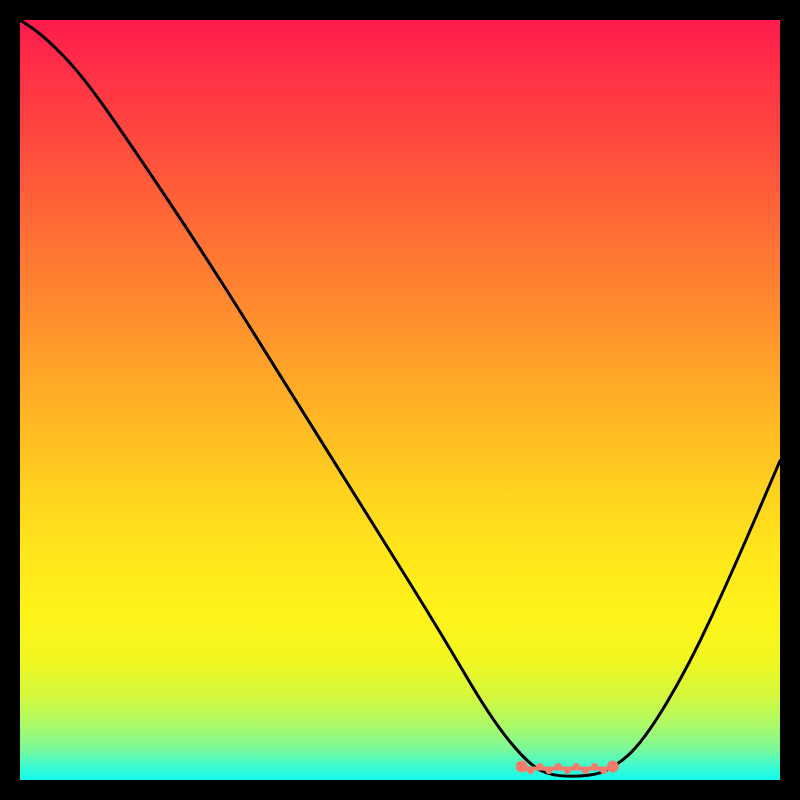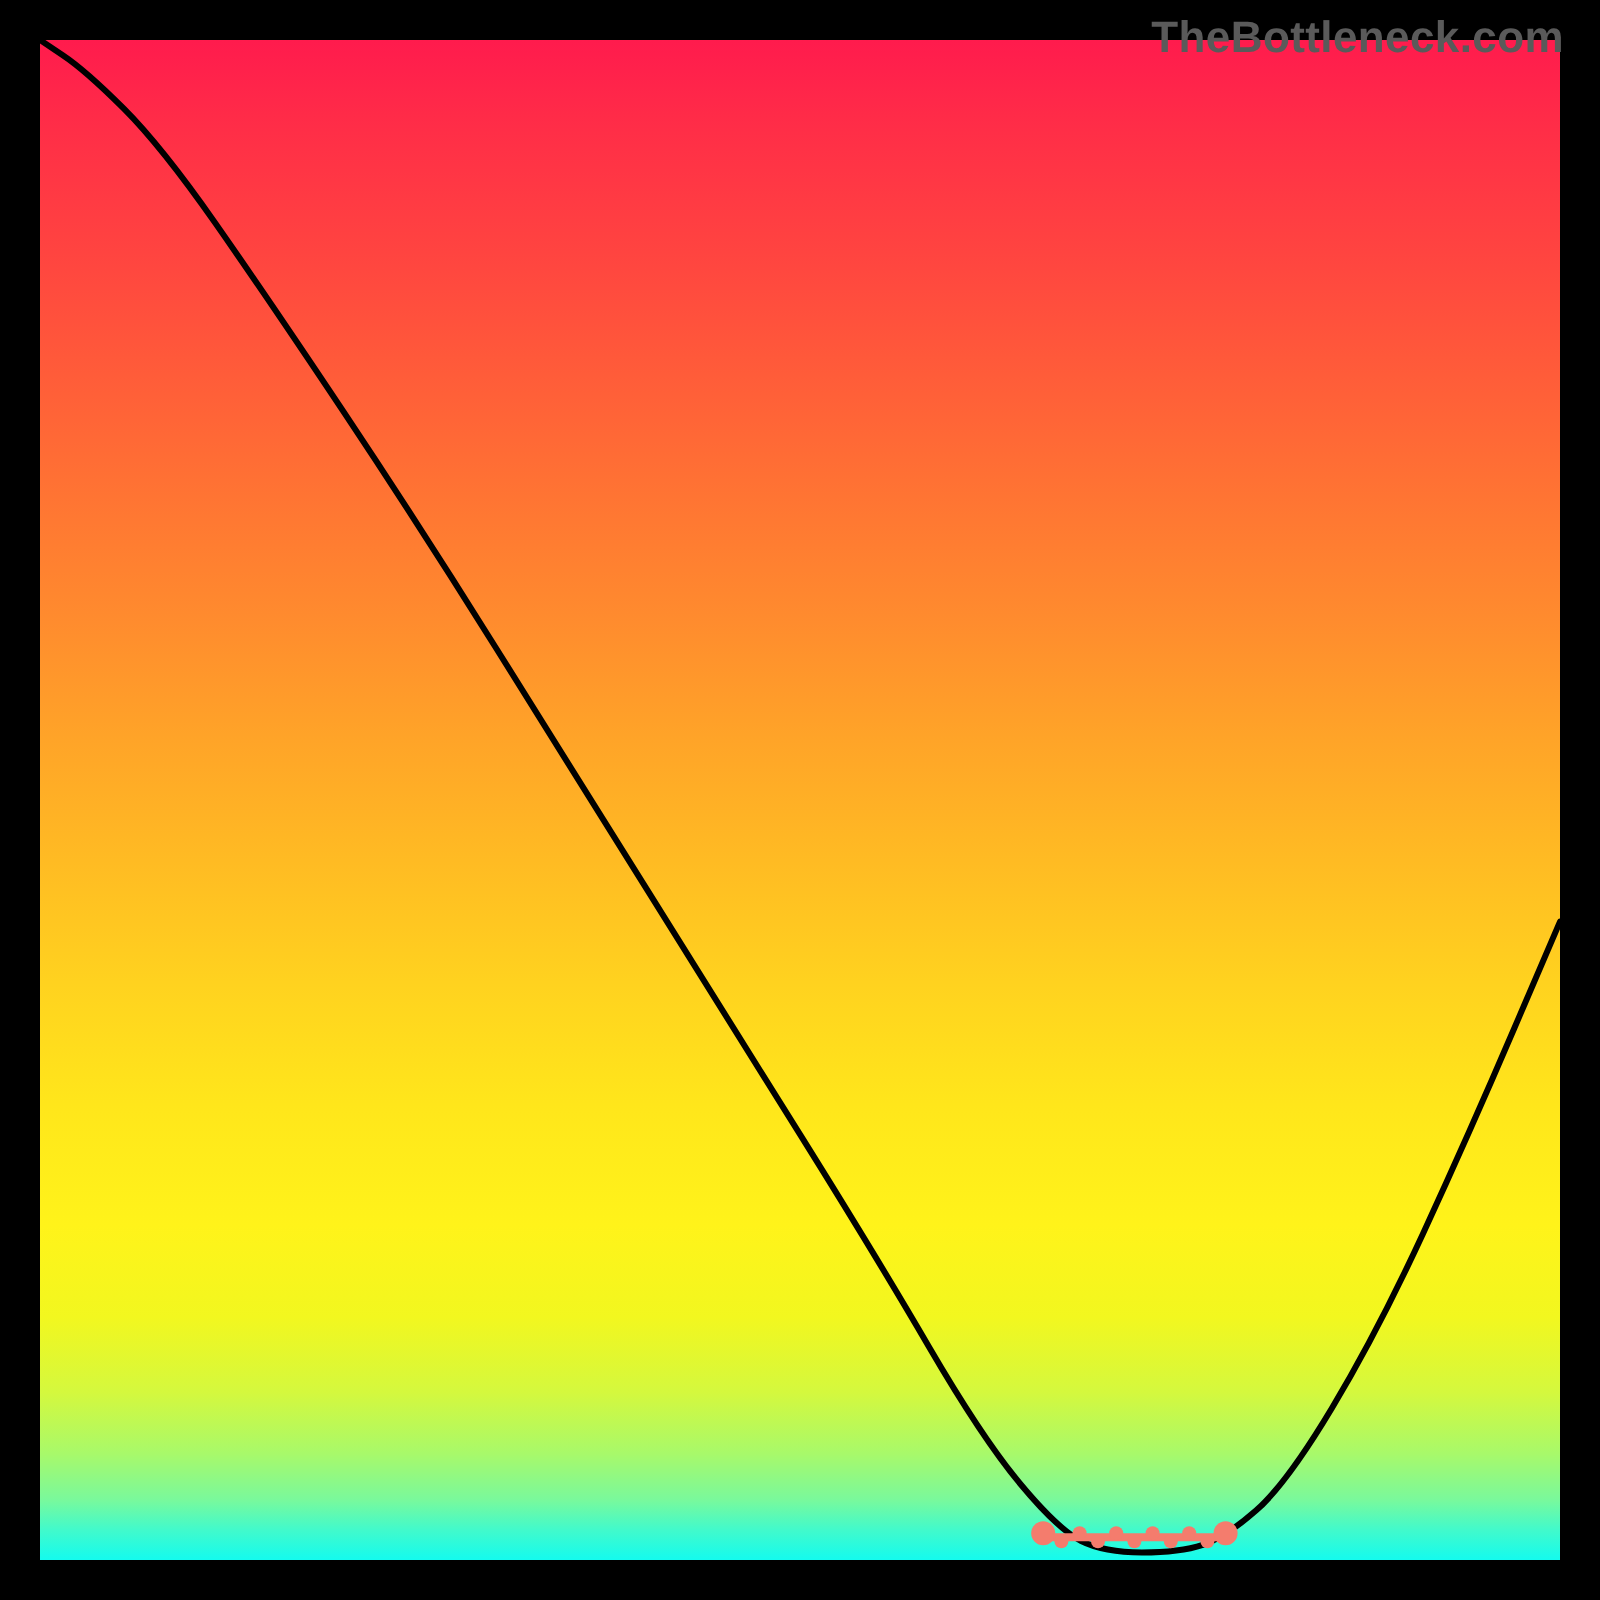--- a/index.html
+++ b/index.html
@@ -67,21 +67,20 @@
     top: 0;
     width: 100%;
     height: 100%;
     z-index: 3;
   }
 </style>
 </head>
 <body>
 
 <div class="chart-container">
-  <div class="watermark">TheBottleneck.com</div>
 
   <div class="plot-area">
     <div class="gradient-bg"></div>
 
     <svg class="curve-layer" viewBox="0 0 760 760" preserveAspectRatio="none">
       <path id="bottleneck-curve" fill="none" stroke="#000" stroke-width="3" stroke-linecap="round" stroke-linejoin="round" d="M 0.0 0.0 Q 0.0 0.0 11.4 7.6 Q 22.8 15.2 41.8 34.2 Q 60.8 53.2 87.4 91.2 Q 114.0 129.2 152.0 186.2 Q 190.0 243.2 228.0 304.0 Q 266.0 364.8 304.0 425.6 Q 342.0 486.4 380.0 547.2 Q 418.0 608.0 444.6 653.6 Q 471.2 699.2 490.2 722.0 Q 509.2 744.8 520.6 750.5 Q 532.0 756.2 551.0 756.2 Q 570.0 756.2 581.4 752.4 Q 592.8 748.6 608.0 735.3 Q 623.2 722.0 646.0 684.0 Q 668.8 646.0 691.6 596.6 Q 714.4 547.2 737.2 494.0 T 760.0 440.8"></path>
       <g id="marker-band">
           <line x1="501.6" x2="592.8" y1="748.6" y2="748.6" stroke="#f47c6d" stroke-width="4" stroke-linecap="round"></line>
           <circle cx="501.6" cy="746.6" r="6" fill="#f47c6d"></circle>
           <circle cx="510.7" cy="750.6" r="3.5" fill="#f47c6d"></circle>

